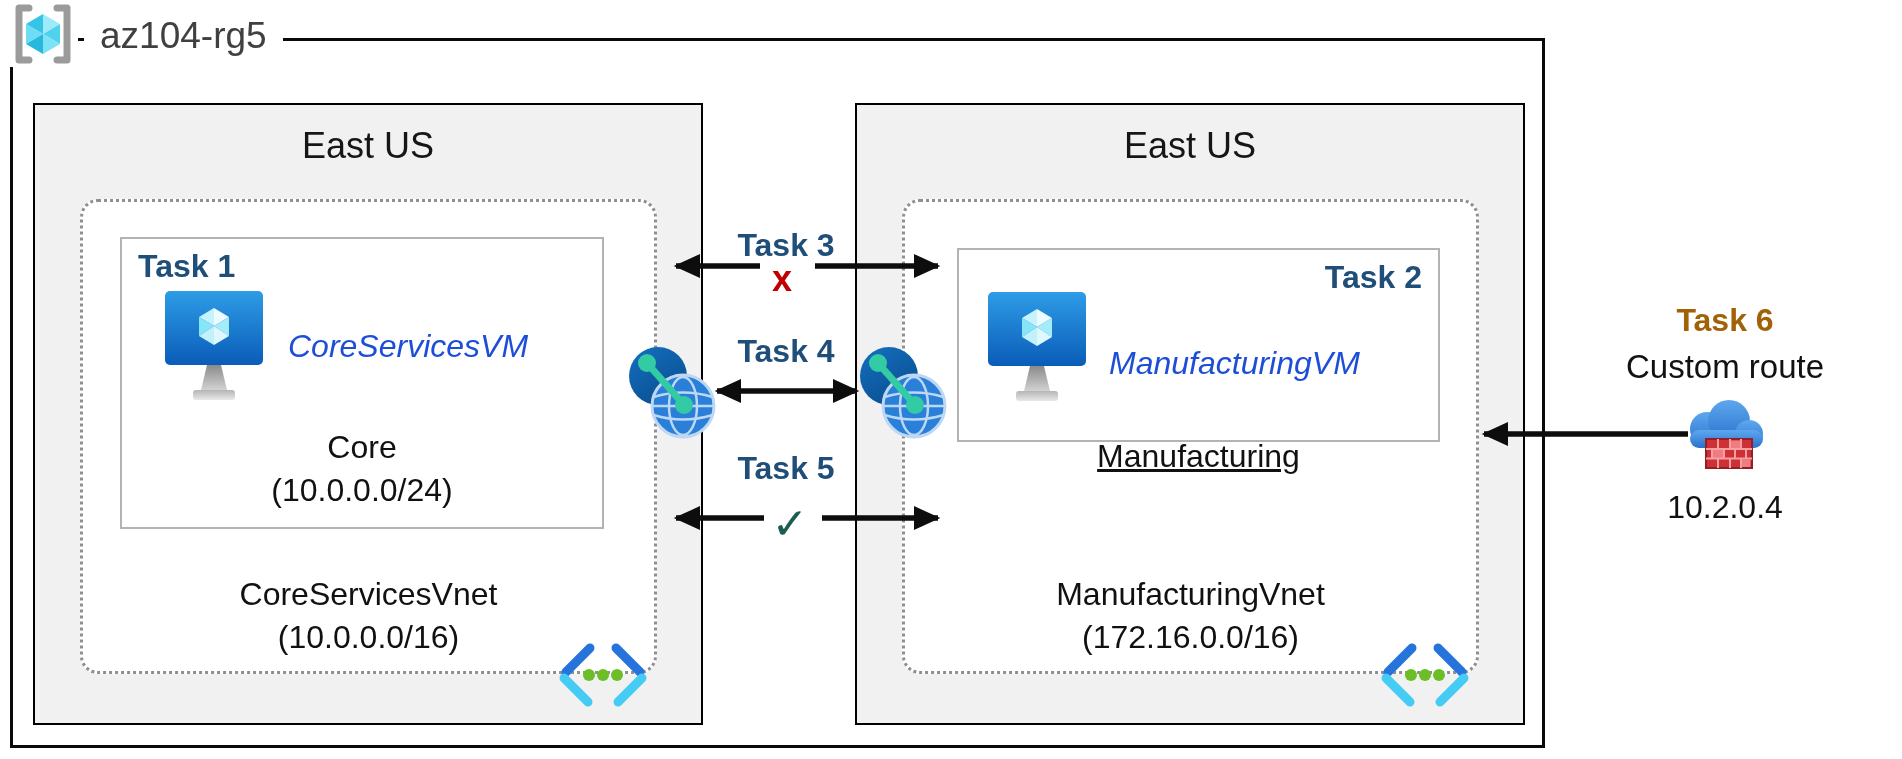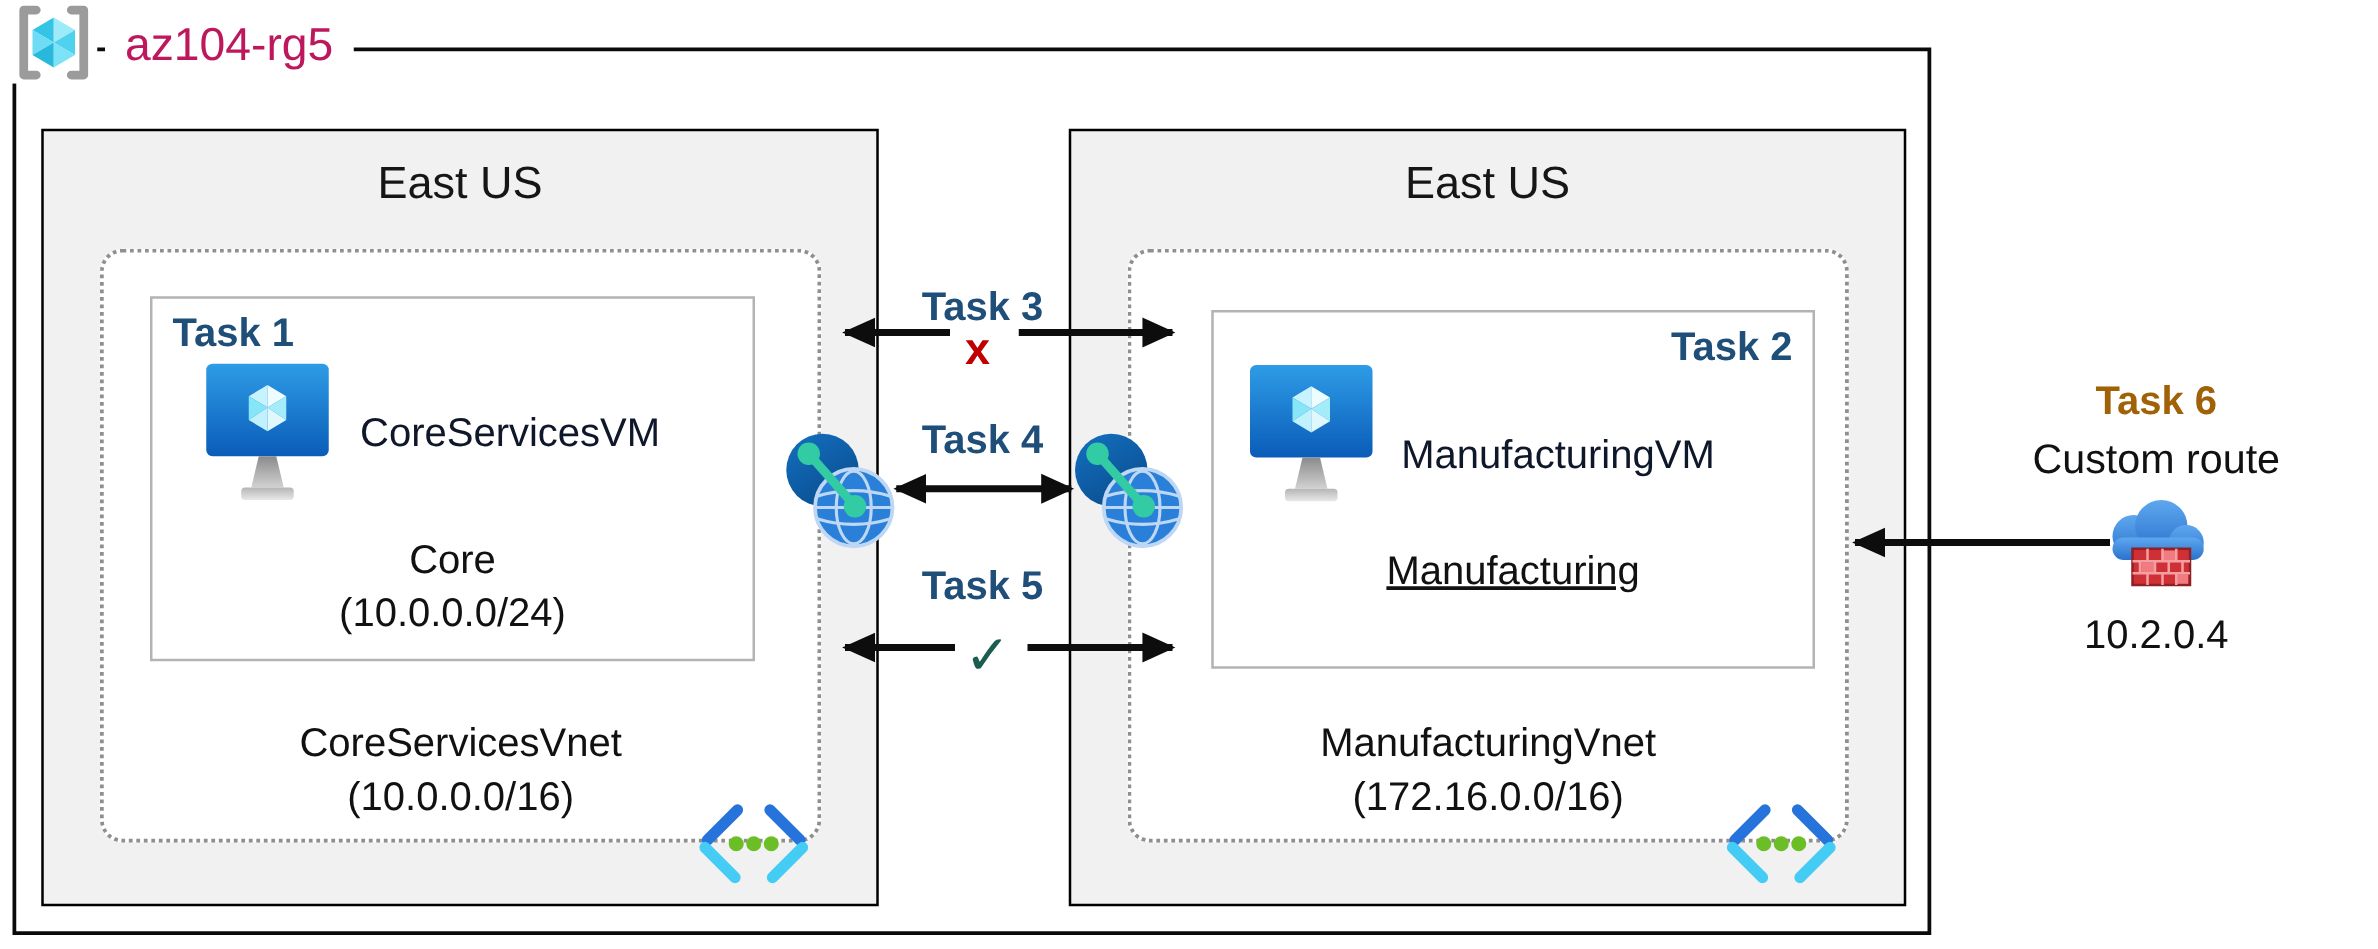--- a/index.html
+++ b/index.html
@@ -1,28 +1,28 @@
 <!DOCTYPE html>
 <html><head>
 <meta charset="utf-8">
 <style>
   html,body{margin:0;padding:0;background:#fff;}
   body{font-family:"Liberation Sans", sans-serif;color:#111;}
   #canvas{position:relative;width:1902px;height:759px;background:#fff;overflow:hidden;}
   .abs{position:absolute;}
   .rg-box{position:absolute;left:10px;top:38px;width:1535px;height:710px;border:3px solid #0a0a0a;box-sizing:border-box;background:transparent;}
-  .rg-label{position:absolute;left:84px;top:12px;height:48px;line-height:48px;font-size:37px;color:#be185d;background:#fff;padding:0 16px;}
+  .rg-label{position:absolute;left:84px;top:12px;height:48px;line-height:48px;font-size:37px;color:#404040;background:#fff;padding:0 16px;}
   .region{position:absolute;top:103px;width:670px;height:622px;background:#f1f1f1;border:2.5px solid #000;box-sizing:border-box;}
   .region-title{position:absolute;top:20px;left:0;width:100%;text-align:center;font-size:36px;color:#161616;}
   .dotted{position:absolute;width:577px;height:475px;background:#fff;border:3px dotted #8f8f8f;border-radius:18px;box-sizing:border-box;}
   .subnet{position:absolute;background:#fff;border:2px solid #b3b3b3;box-sizing:border-box;}
   .task{font-size:32px;font-weight:bold;color:#1f4e79;}
   .task-corner{position:absolute;}
   .caption{position:absolute;text-align:center;font-size:32px;line-height:43px;color:#111;}
-  .vm-name{position:absolute;font-size:32px;color:#0f172a;white-space:nowrap;}
+  .vm-name{position:absolute;font-size:32px;color:#1d4ed8;white-space:nowrap;font-style:italic;}
   .mid-label{position:absolute;text-align:center;font-size:32px;font-weight:bold;color:#1f4e79;}
   .x-mark{position:absolute;left:742px;top:258px;width:80px;text-align:center;font-size:36px;font-weight:bold;color:#c00000;}
   .check-mark{position:absolute;left:748px;top:498px;width:84px;text-align:center;font-size:44px;color:#1c5d52;}
   .t6-title{position:absolute;left:1620px;top:302px;width:210px;text-align:center;font-size:32px;font-weight:bold;color:#a16207;}
   .t6-sub{position:absolute;left:1590px;top:348px;width:270px;text-align:center;font-size:33px;color:#111;}
   .t6-ip{position:absolute;left:1620px;top:489px;width:210px;text-align:center;font-size:32px;color:#111;}
   .overlay{position:absolute;left:0;top:0;pointer-events:none;}
   svg{display:block;}
 </style>
 </head>
@@ -107,21 +107,21 @@
         </svg>
       </div>
     </div>
   </div>
 
   <div class="region" style="left:855px;">
     <div class="region-title">East US</div>
 
     <div class="dotted" style="left:45px;top:94px;">
 
-      <div class="subnet" style="left:64px;top:46px;width:483px;height:287px;">
+      <div class="subnet" style="left:52px;top:46px;width:483px;height:194px;">
         <div class="task task-corner" style="right:16px;top:9px;">Task 2</div>
 
         <div class="abs" style="left:28px;top:41px;">
           <svg width="100" height="116" viewBox="0 0 100 116">
             <rect x="1" y="1" width="98" height="74" rx="5" fill="url(#gmon)"></rect>
             <polygon points="50,18 35,27 50,36" fill="#c6f3fd"></polygon>
             <polygon points="50,18 65,27 50,36" fill="#ecfcff"></polygon>
             <polygon points="35,27 50,36 35,46" fill="#86e5f7"></polygon>
             <polygon points="50,36 35,46 50,55" fill="#c0f1fc"></polygon>
             <polygon points="65,27 50,36 65,46" fill="#a5ecfa"></polygon>

